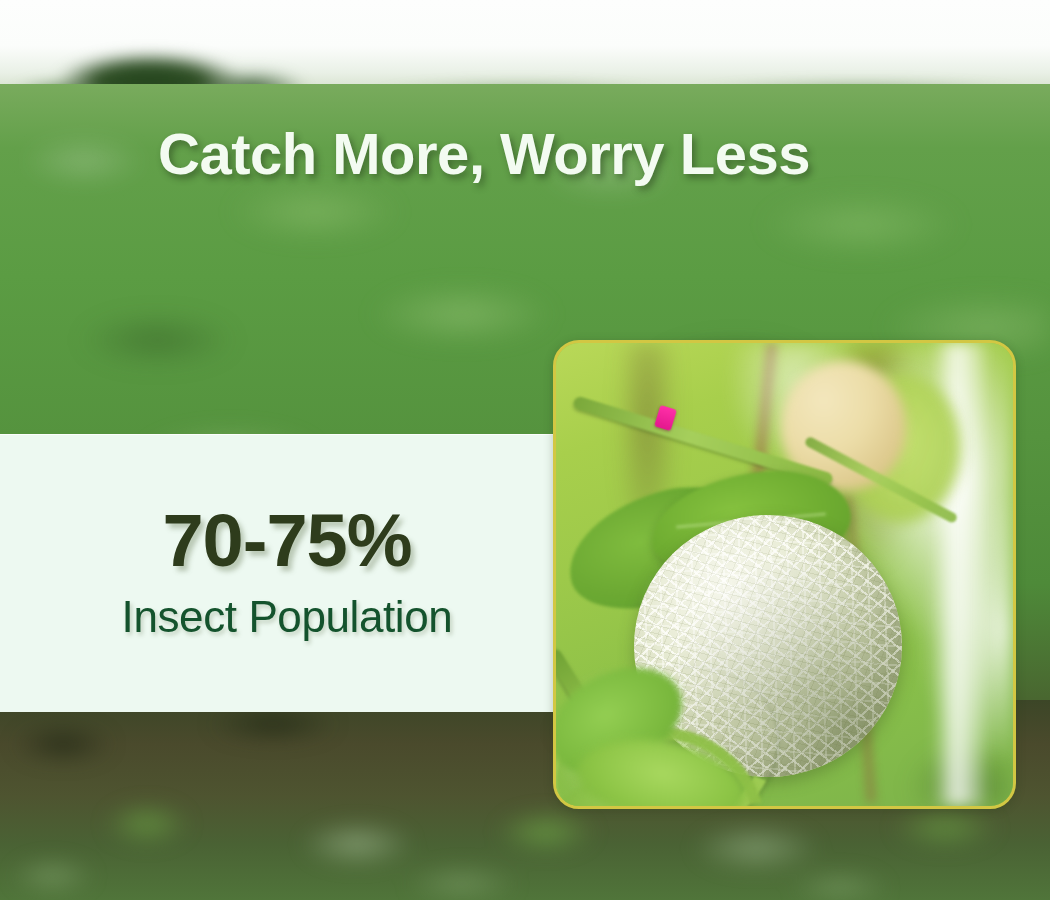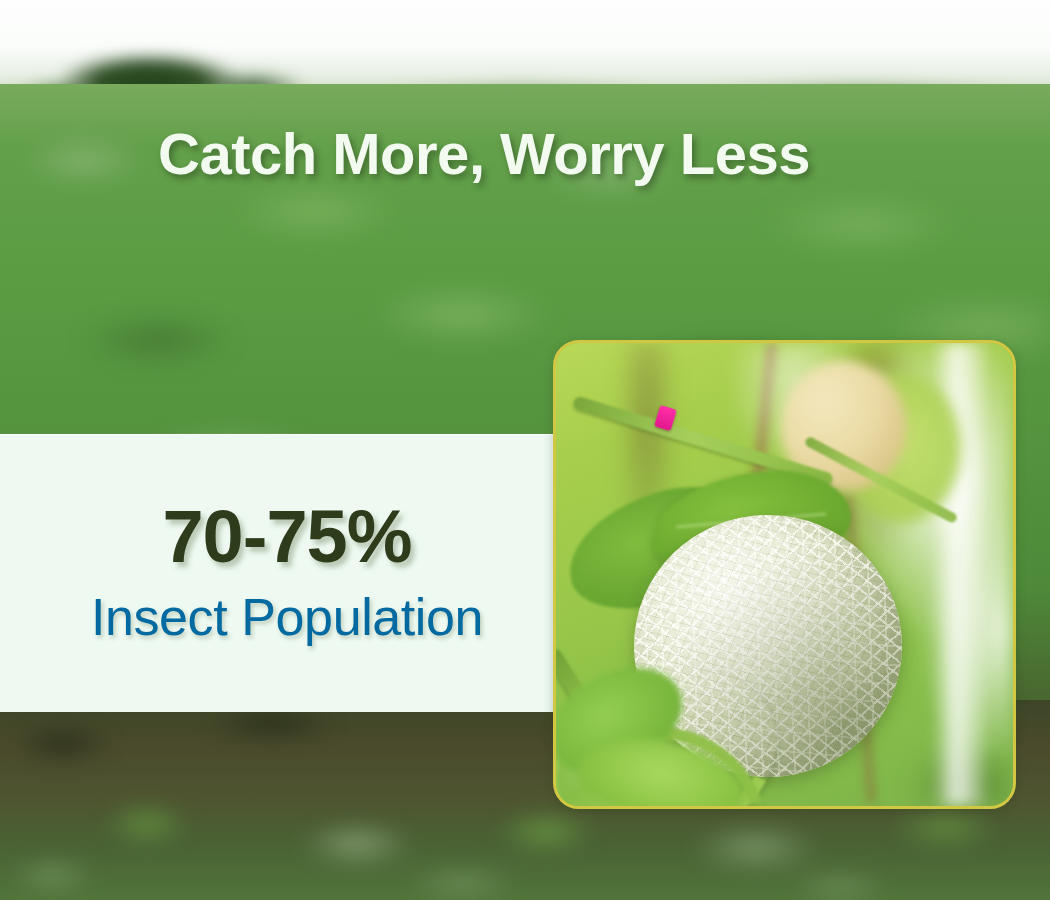--- a/index.html
+++ b/index.html
@@ -97,21 +97,21 @@
     position:absolute;left:0;top:0;width:554px;height:278px;
     display:flex;flex-direction:column;align-items:center;justify-content:center;
     padding-left:20px;box-sizing:border-box;
   }
   .stat-number{
     font-size:74px;font-weight:700;color:#2e3c1c;letter-spacing:-1px;
     text-shadow:4px 5px 5px rgba(90,110,70,.35);
     line-height:1;margin:0 0 14px 0;
   }
   .stat-line{
-    font-size:52px;font-weight:400;color:#0369a1;letter-spacing:-.4px;
+    font-size:44px;font-weight:400;color:#14532d;letter-spacing:-.4px;
     text-shadow:2px 3px 4px rgba(90,110,70,.30);
     line-height:1.12;margin:0;text-align:center;
   }
 
   
   .photo-card{
     position:absolute;left:553px;top:340px;width:457px;height:463px;
     border:3px solid #d2c743;border-radius:26px;
     overflow:hidden;background:#9ec54a;
     box-shadow:0 2px 10px rgba(30,50,20,.25);

